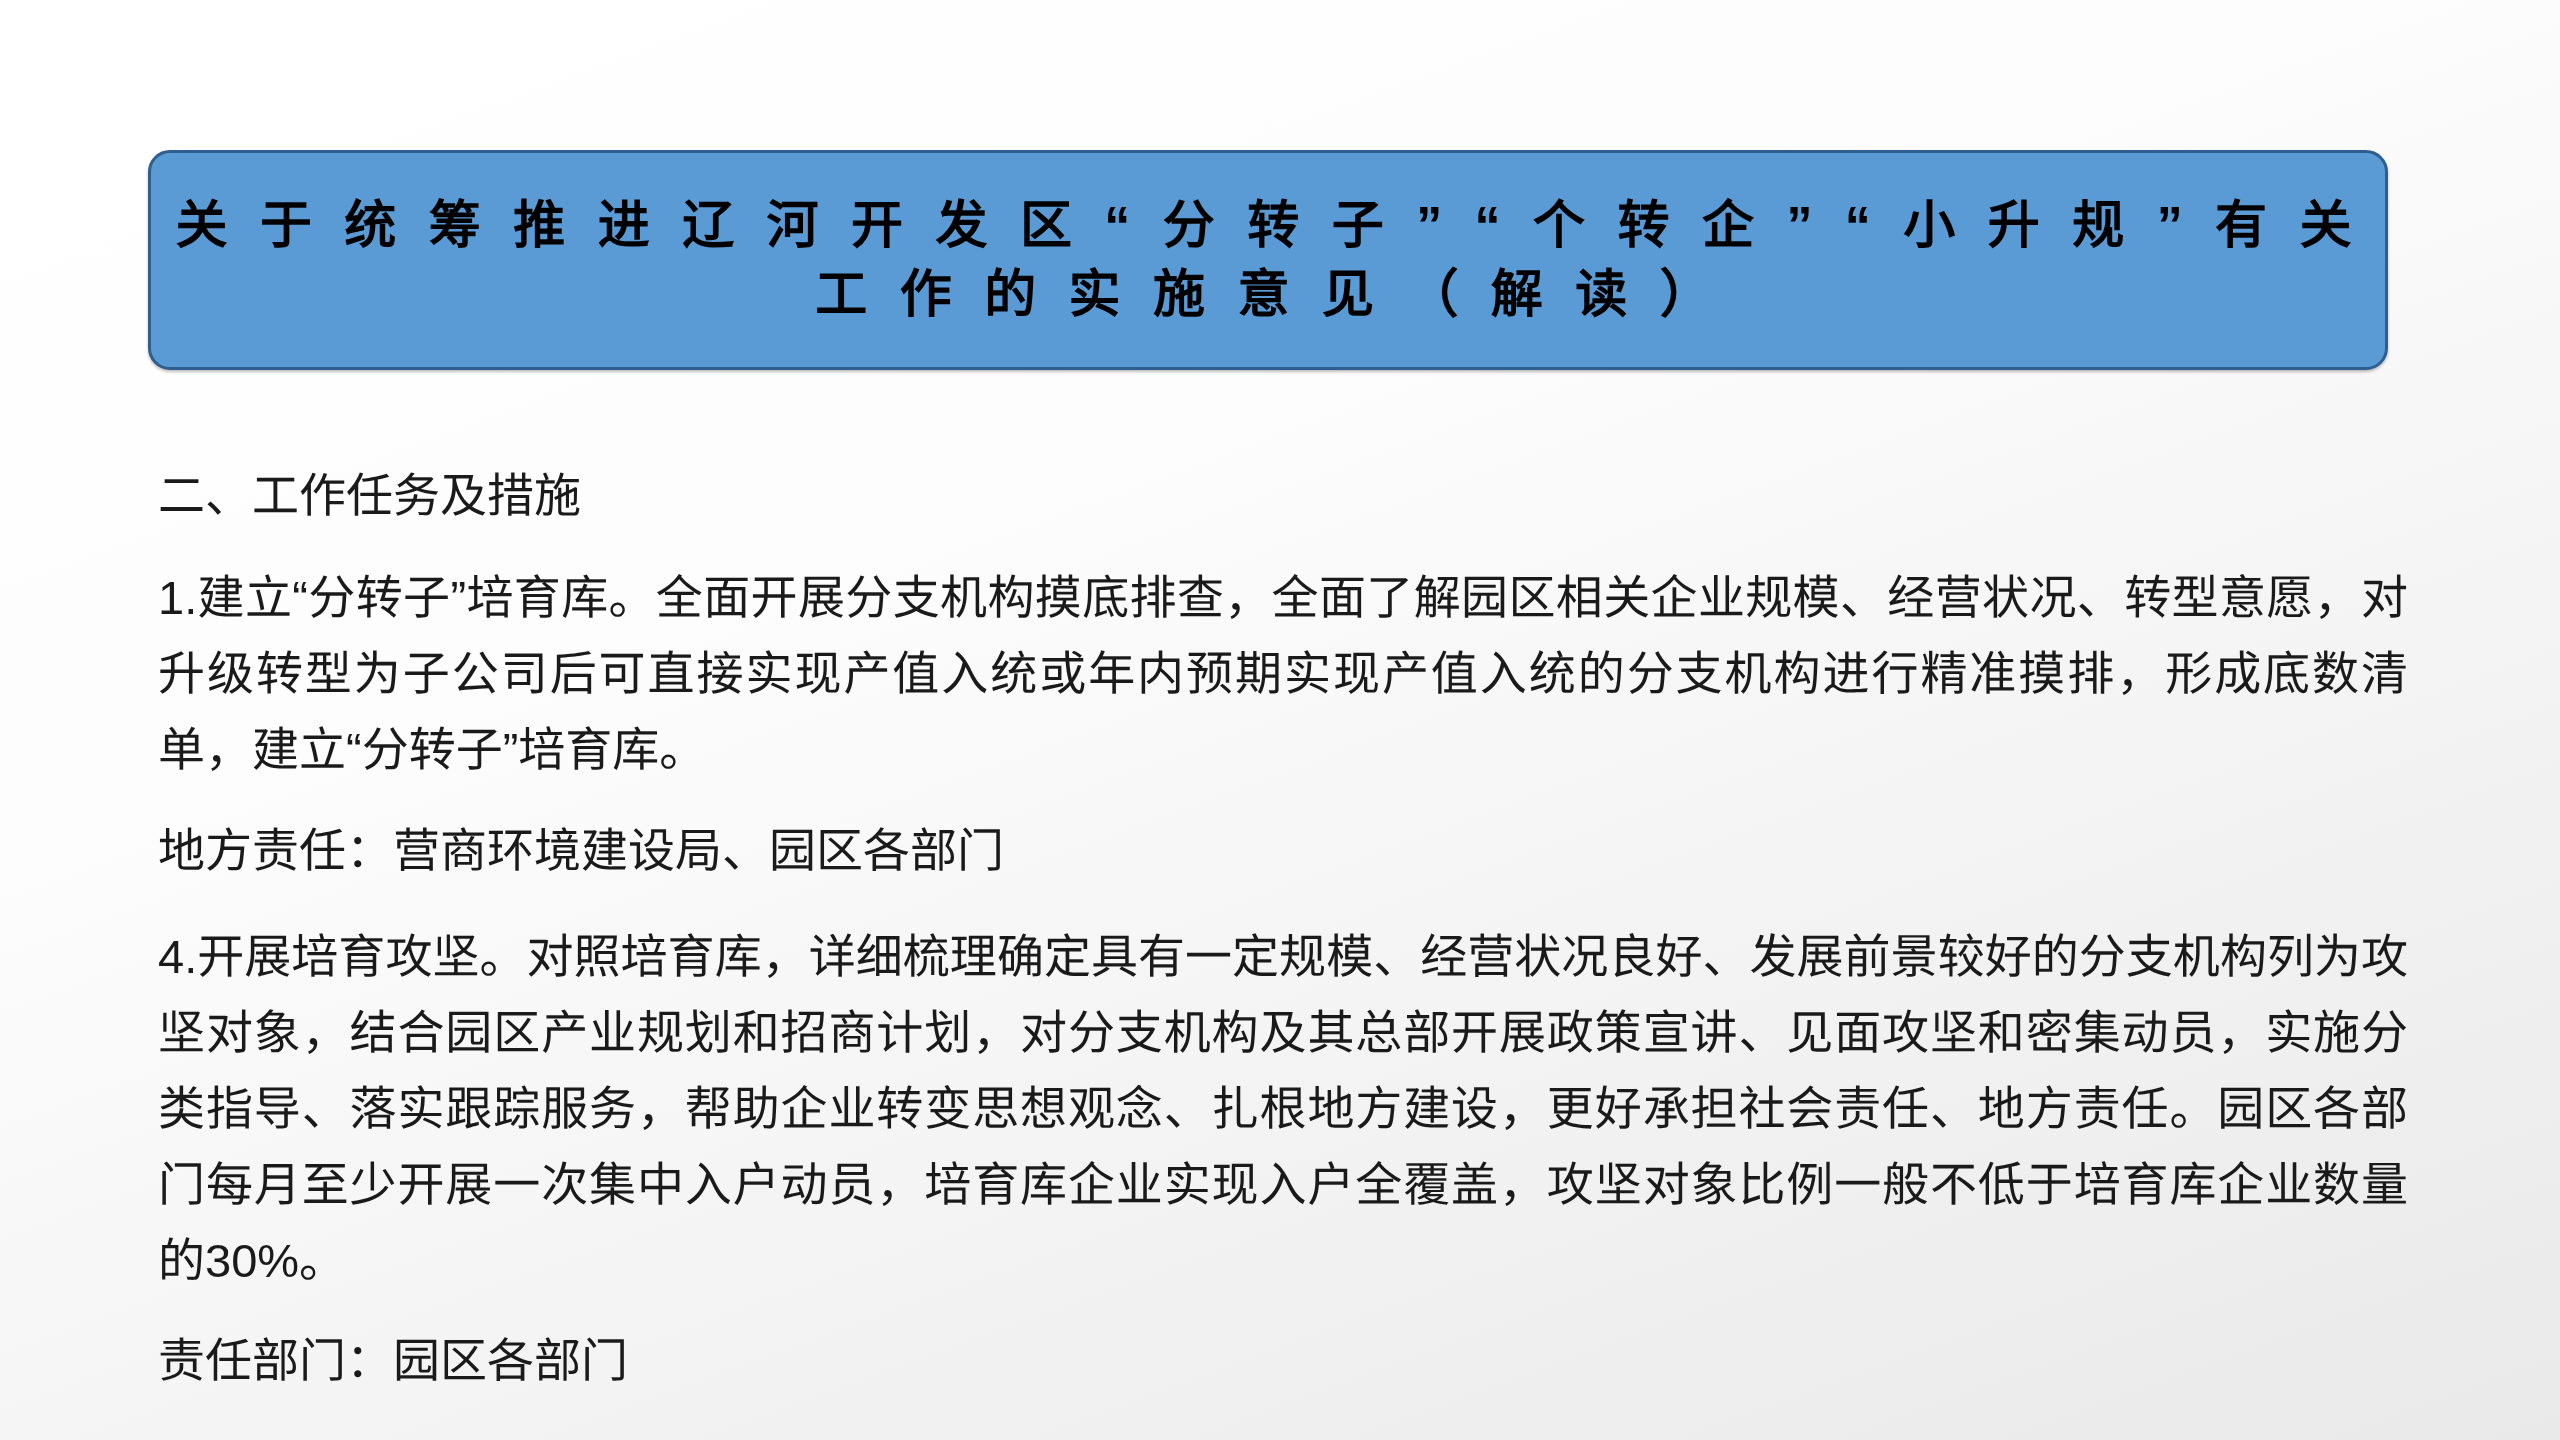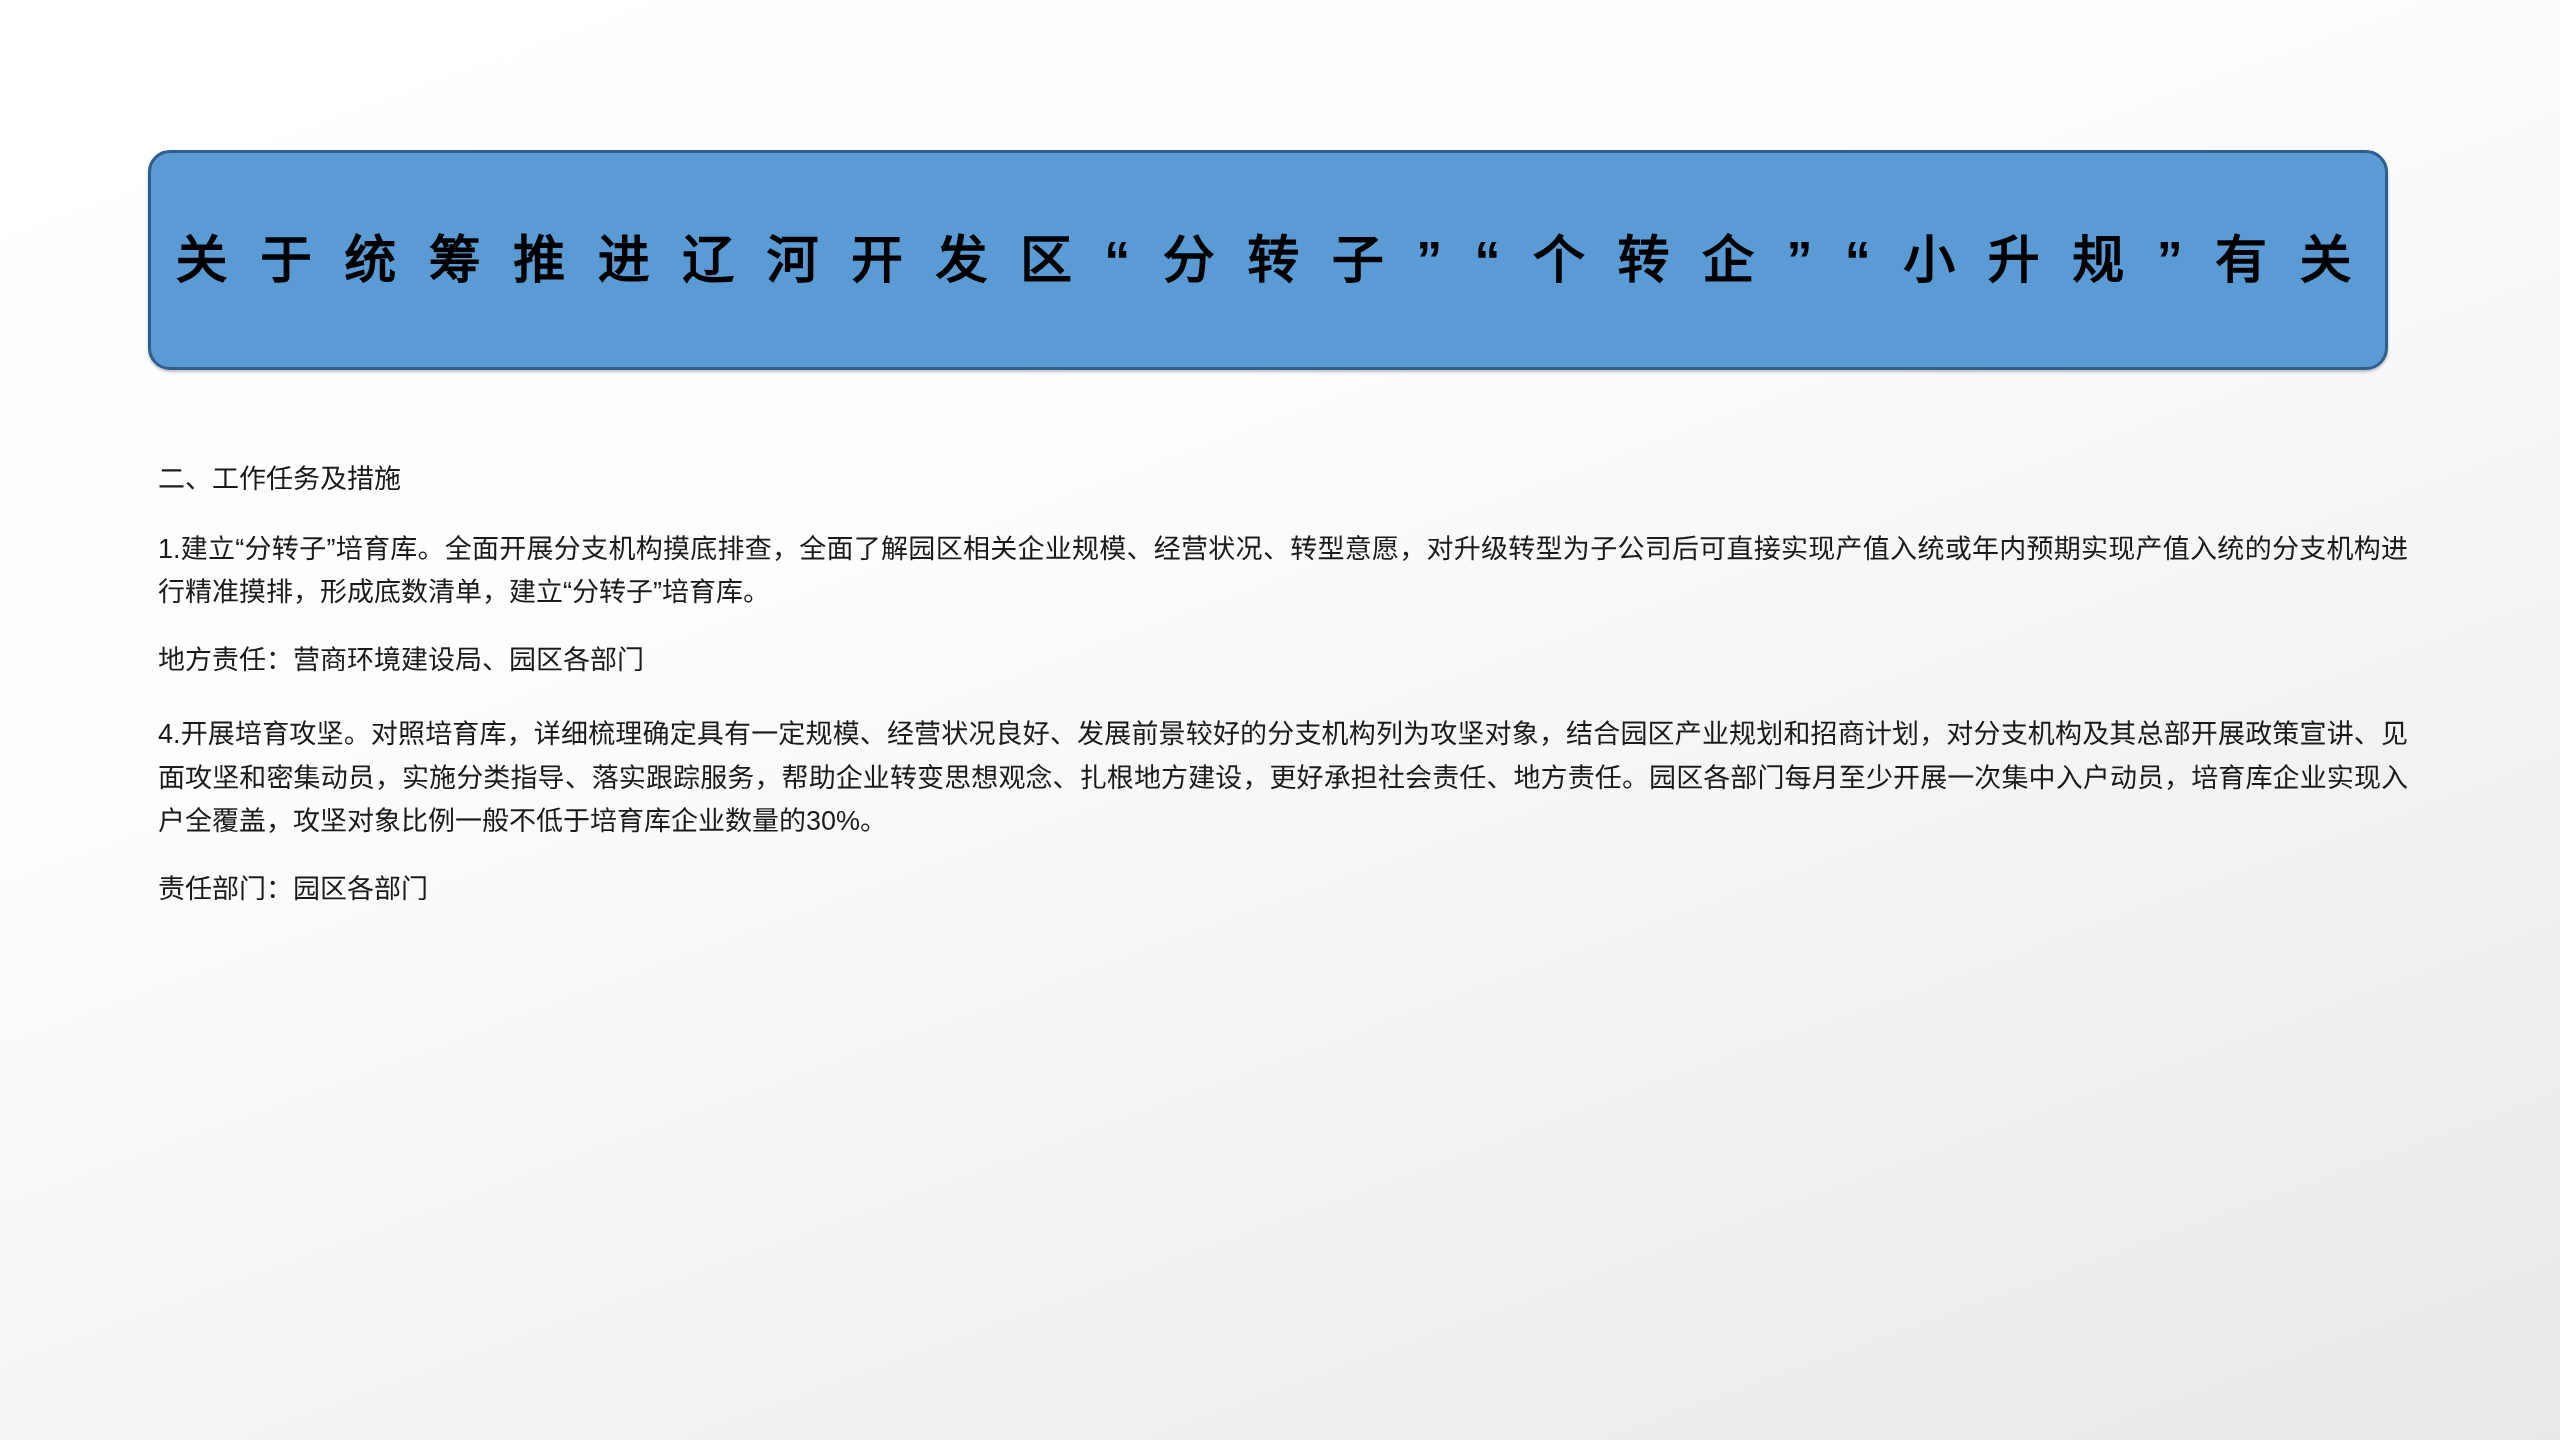--- a/index.html
+++ b/index.html
@@ -47,21 +47,21 @@
     font-family: "Liberation Sans", "DejaVu Sans", sans-serif;
   }
   .body-area {
     position: absolute;
     left: 158px;
     top: 458px;
     width: 2250px;
   }
   .para {
     color: #1a1a1a;
-    font-size: 27px;
+    font-size: 47px;
     line-height: 1.62;
     margin: 0 0 22px 0;
     text-align: justify;
     font-family: "Liberation Sans", "DejaVu Sans", sans-serif;
   }
   .para.heading {
     margin-bottom: 26px;
   }
   .para.sub {
     margin-bottom: 26px;
@@ -73,20 +73,21 @@
     margin-bottom: 30px;
   }
 </style>
 </head>
 <body>
 
 <div class="slide">
 
   <div class="title-banner">
     <div class="title-line">关 于 统 筹 推 进 辽 河 开 发 区 “ 分 转 子 ” “ 个 转 企 ” “ 小 升 规 ” 有 关</div>
+    <div class="title-line">工 作 的 实 施 意 见 （ 解 读 ）</div>
   </div>
 
   <div class="body-area">
     <p class="para heading">二、工作任务及措施</p>
     <p class="para block">1.建立“分转子”培育库。全面开展分支机构摸底排查，全面了解园区相关企业规模、经营状况、转型意愿，对升级转型为子公司后可直接实现产值入统或年内预期实现产值入统的分支机构进行精准摸排，形成底数清单，建立“分转子”培育库。</p>
     <p class="para resp">地方责任：营商环境建设局、园区各部门</p>
     <p class="para block">4.开展培育攻坚。对照培育库，详细梳理确定具有一定规模、经营状况良好、发展前景较好的分支机构列为攻坚对象，结合园区产业规划和招商计划，对分支机构及其总部开展政策宣讲、见面攻坚和密集动员，实施分类指导、落实跟踪服务，帮助企业转变思想观念、扎根地方建设，更好承担社会责任、地方责任。园区各部门每月至少开展一次集中入户动员，培育库企业实现入户全覆盖，攻坚对象比例一般不低于培育库企业数量的30%。</p>
     <p class="para resp">责任部门：园区各部门</p>
   </div>
 

